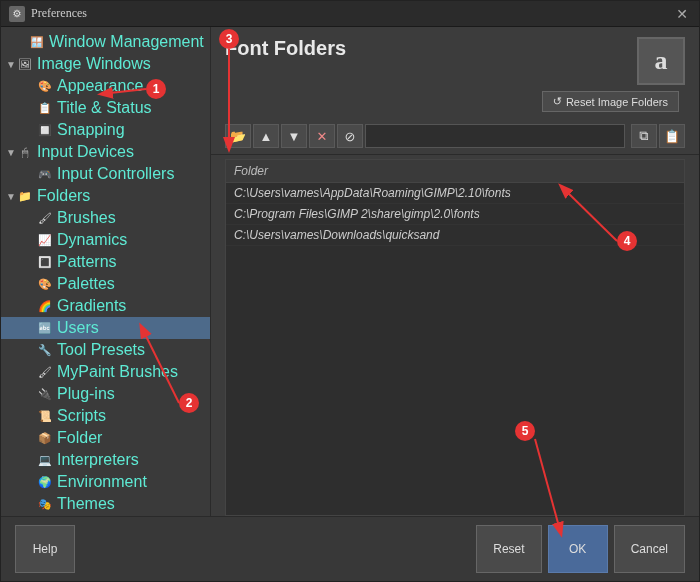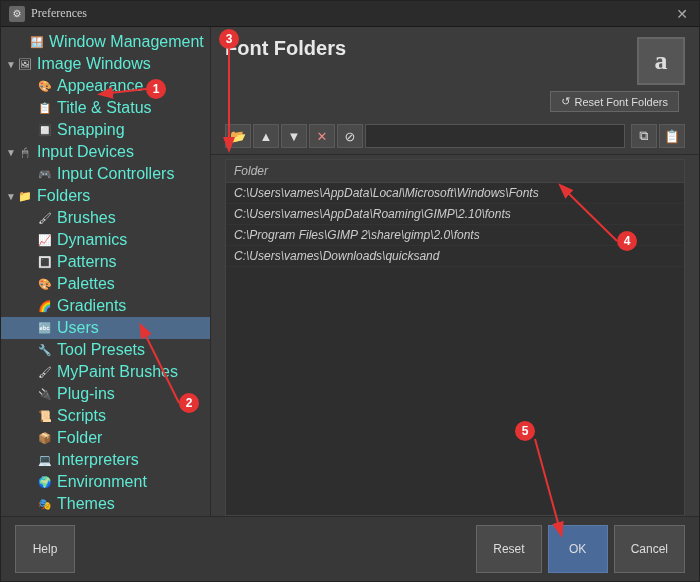--- a/index.html
+++ b/index.html
@@ -377,21 +377,21 @@
 
       <div class="panel-header-top">
         <div class="panel-title">Font Folders</div>
         <div style="display:flex; flex-direction:column; align-items:flex-end; gap:6px;">
           <div class="panel-header-icon">
             <span style="font-weight:bold; font-family:serif; font-size:26px; color:#ddd;">a</span>
           </div>
           <div style="display:flex; align-items:center;">
             <button class="reset-button">
               <span>↺</span>
-              <span>Reset Font Folders</span>
+              <span>Reset Image Folders</span>
             </button>
           </div>
         </div>
       </div>
 
       <div class="toolbar-row">
         <button class="toolbar-btn" title="Add folder">
           <span>📂</span>
         </button>
         <button class="toolbar-btn" title="Move up">
@@ -414,21 +414,20 @@
           <button class="toolbar-btn" title="Paste">
             <span>📋</span>
           </button>
         </div>
       </div>
 
       <div class="folder-area">
         <div class="folder-list">
           <div class="folder-header">Folder</div>
 
-        <div class="folder-item">C:\Users\vames\AppData\Local\Microsoft\Windows\Fonts</div>
             <div class="folder-item">C:\Users\vames\AppData\Roaming\GIMP\2.10\fonts</div>
             <div class="folder-item">C:\Program Files\GIMP 2\share\gimp\2.0\fonts</div>
             <div class="folder-item">C:\Users\vames\Downloads\quicksand</div>
           </div>
       </div>
 
     </div>
   </div>
 
   <div class="bottom-bar">

